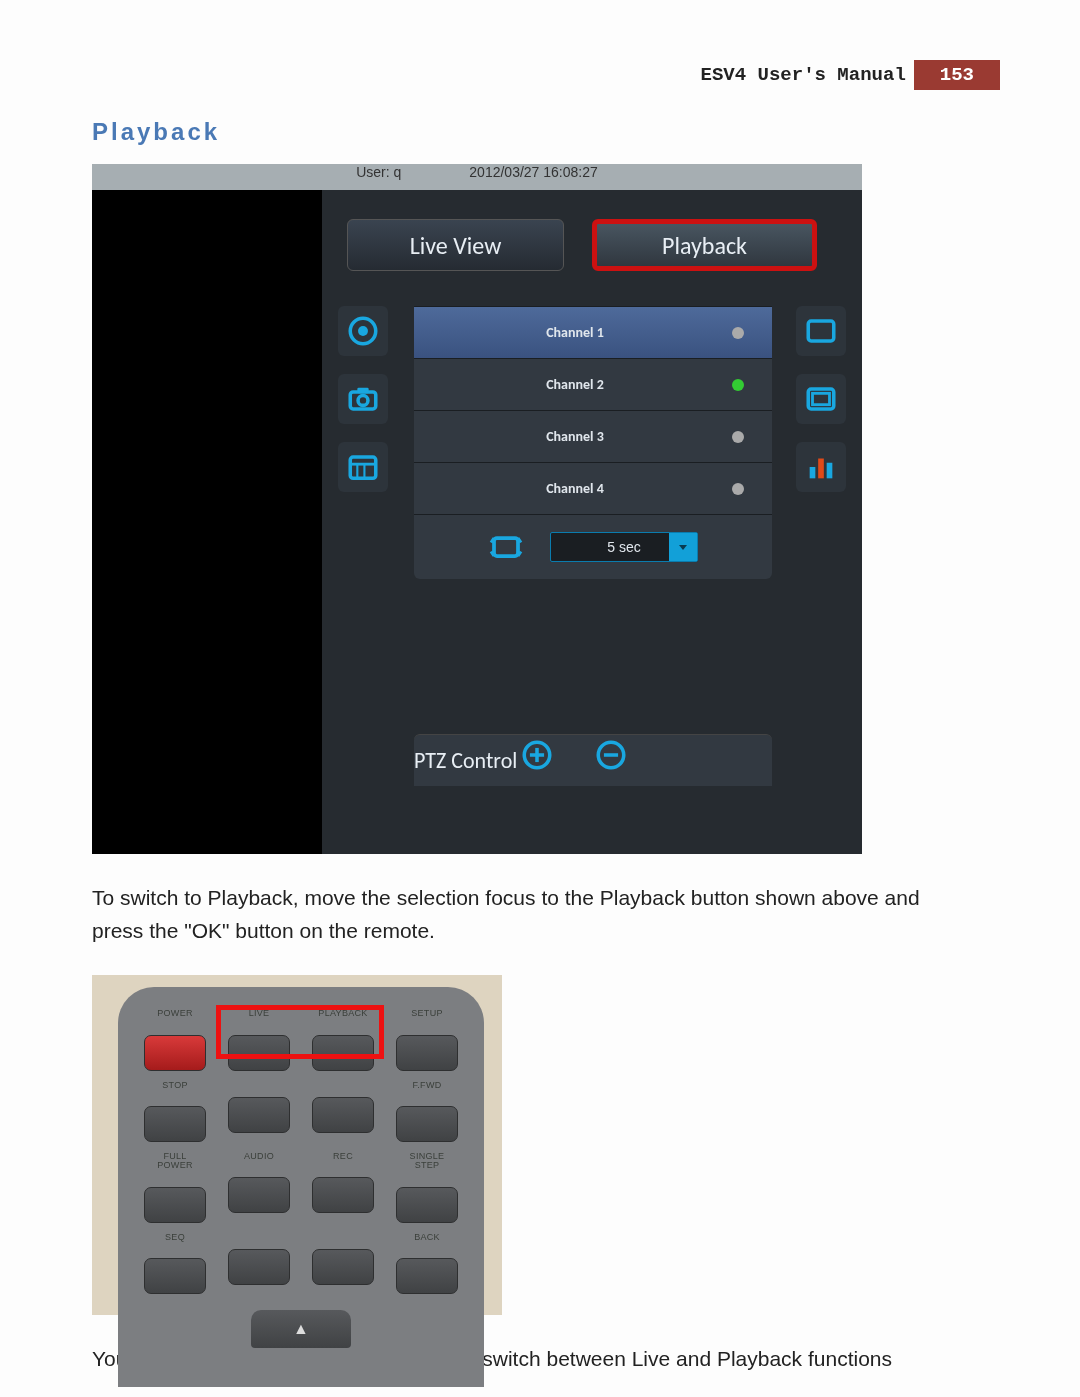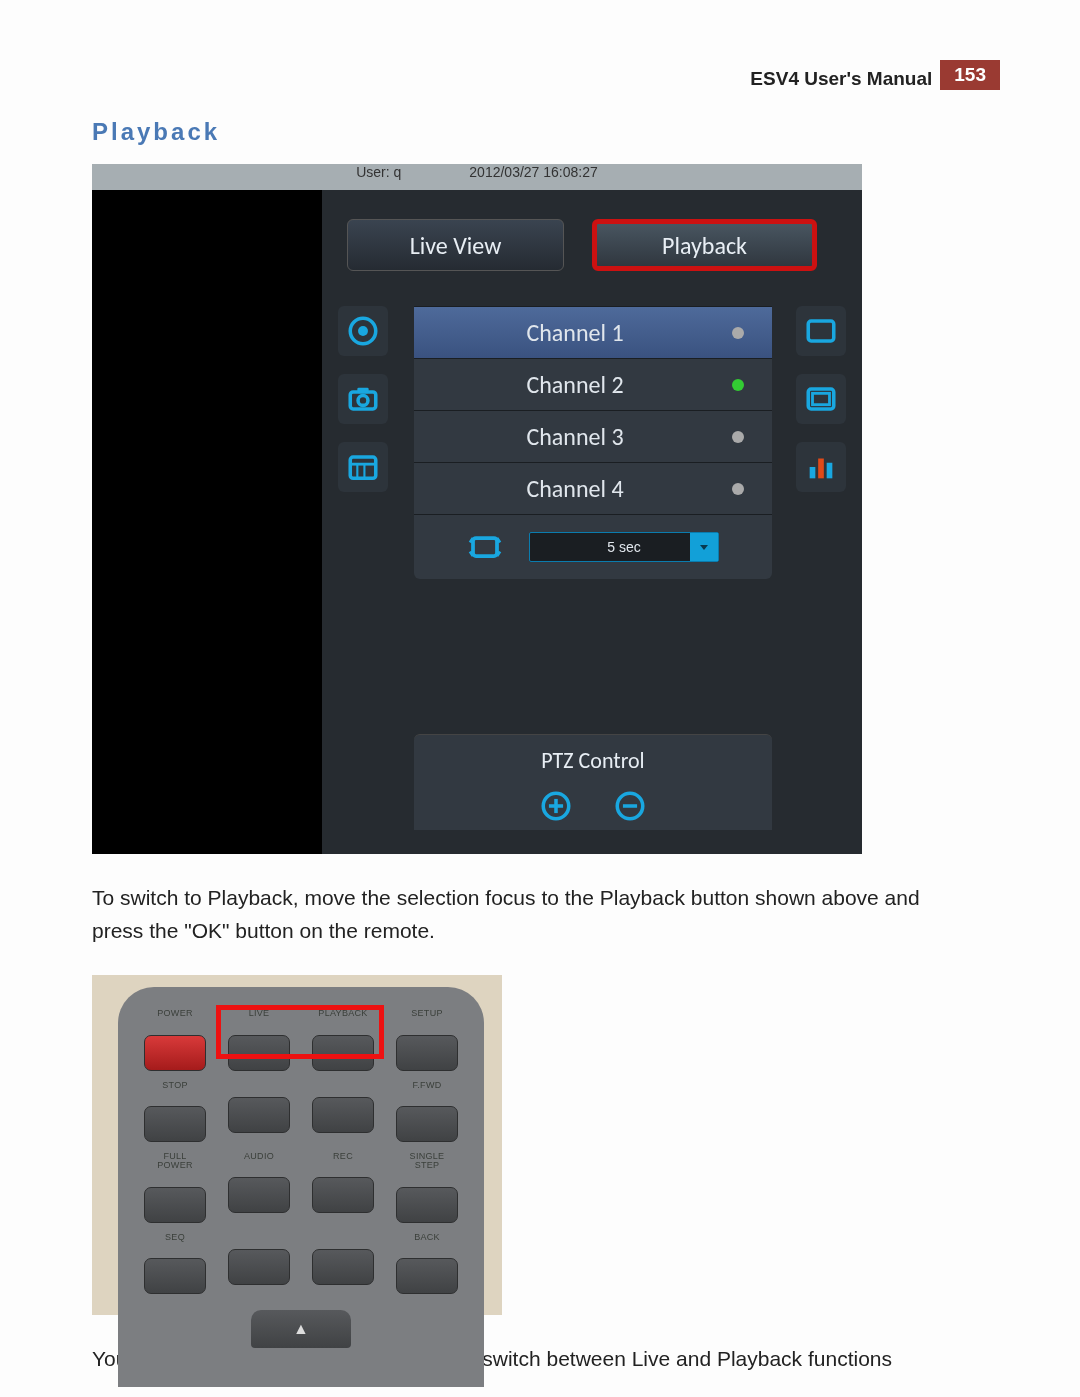--- a/index.html
+++ b/index.html
@@ -10,36 +10,36 @@
     font-family: Verdana, Arial, sans-serif;
     color: #222;
     position: relative;
   }
   .page {
     padding: 60px 80px 40px 80px;
   }
   .header {
     display: flex;
     justify-content: flex-end;
-    align-items: flex-end;
+    align-items: center;
     margin-bottom: 28px;
-    font-family: Liberation Sans, sans-serif;
+    font-family: Liberation Mono, monospace;
   }
   .header-title {
     font-weight: bold;
     font-size: 19px;
     color: #222;
     margin-right: 8px;
   }
   .page-num {
     background: #9a3a32;
     color: #fff;
     font-weight: bold;
     font-size: 19px;
-    padding: 4px 14px;
+    padding: 4px 26px;
   }
   .section-title {
     color: #4a79b5;
     font-size: 24px;
     letter-spacing: 3px;
     margin-bottom: 18px;
     margin-left: 12px;
     font-family: Verdana, sans-serif;
   }
   .screenshot1 {
@@ -144,23 +144,24 @@
     padding: 10px 0 14px 0;
     font-family: Calibri, Arial, sans-serif;
   }
   .channel-row {
     height: 52px;
     border-top: 1px solid #1a1e22;
     display: flex;
     align-items: center;
     padding: 0 22px;
     color: #e0e6ec;
-    font-size: 24px;
+    font-size: 14px;
     font-family: Calibri, Arial, sans-serif;
     position: relative;
+    font-weight: bold;
   }
   .channel-row.selected {
     background: linear-gradient(#4e6a9a,#3a5280);
   }
   .channel-row .dot {
     position: absolute;
     right: 28px;
     width: 12px; height: 12px;
     border-radius: 50%;
     background: #aaa;
@@ -172,21 +173,21 @@
     align-items: center;
     justify-content: center;
     gap: 26px;
     padding: 14px 0;
     border-top: 1px solid #1a1e22;
   }
   .dwell-icon {
     width: 36px; height: 36px;
   }
   .dwell-select {
-    width: 190px;
+    width: 148px;
     height: 30px;
     background: #1a1e22;
     border: 1px solid #0a7cae;
     border-radius: 2px;
     display: flex;
     align-items: center;
     justify-content: center;
     color: #e0e6ec;
     font-size: 14px;
     position: relative;
@@ -199,21 +200,21 @@
     display:flex; align-items:center; justify-content:center;
   }
   .ptz-panel {
     position: absolute;
     top: 570px;
     left: 322px;
     width: 358px;
     background: #323941;
     border-radius: 6px 6px 0 0;
     display: flex;
-    flex-direction: column;
+    flex-direction: row;
     border-top: 1px solid #444;
   }
   .ptz-header {
     text-align: center;
     color: #e8eef4;
     font-size: 22px;
     padding: 12px 0;
     font-family: Calibri, Arial, sans-serif;
   }
   .ptz-btns {

